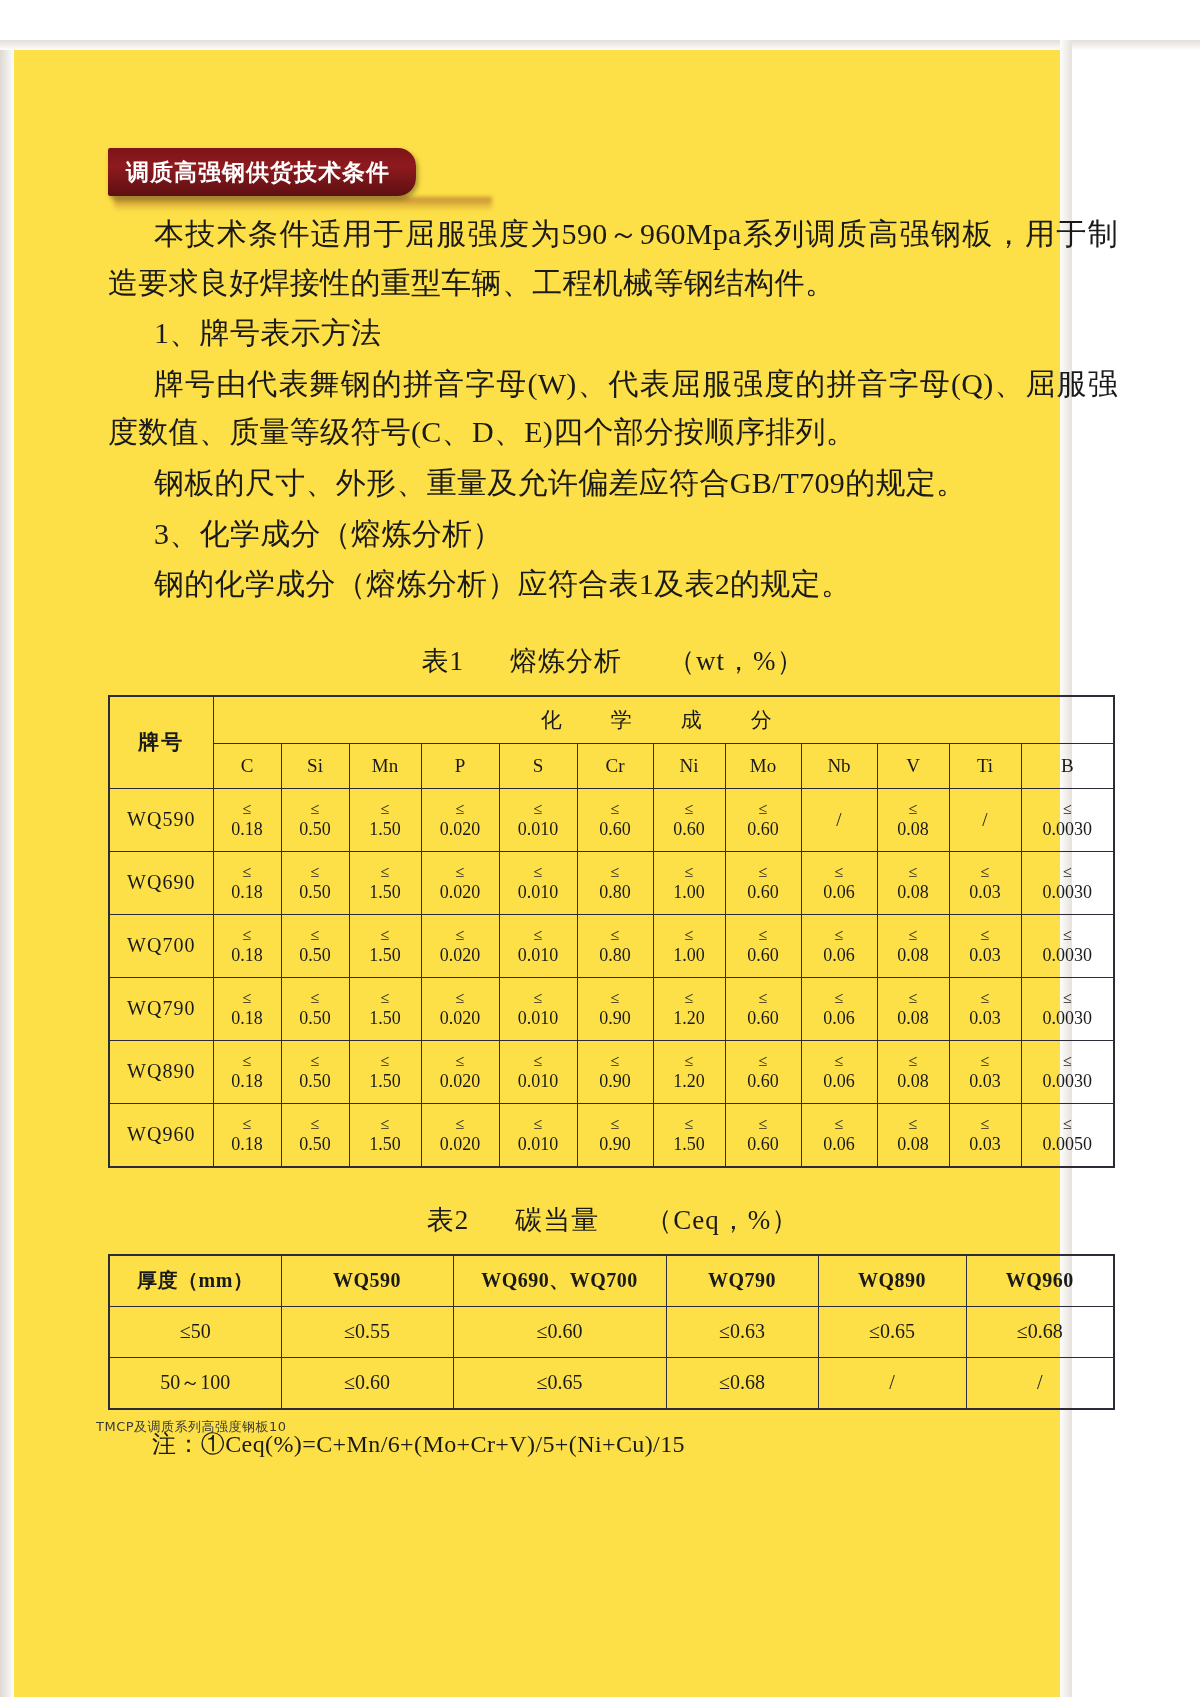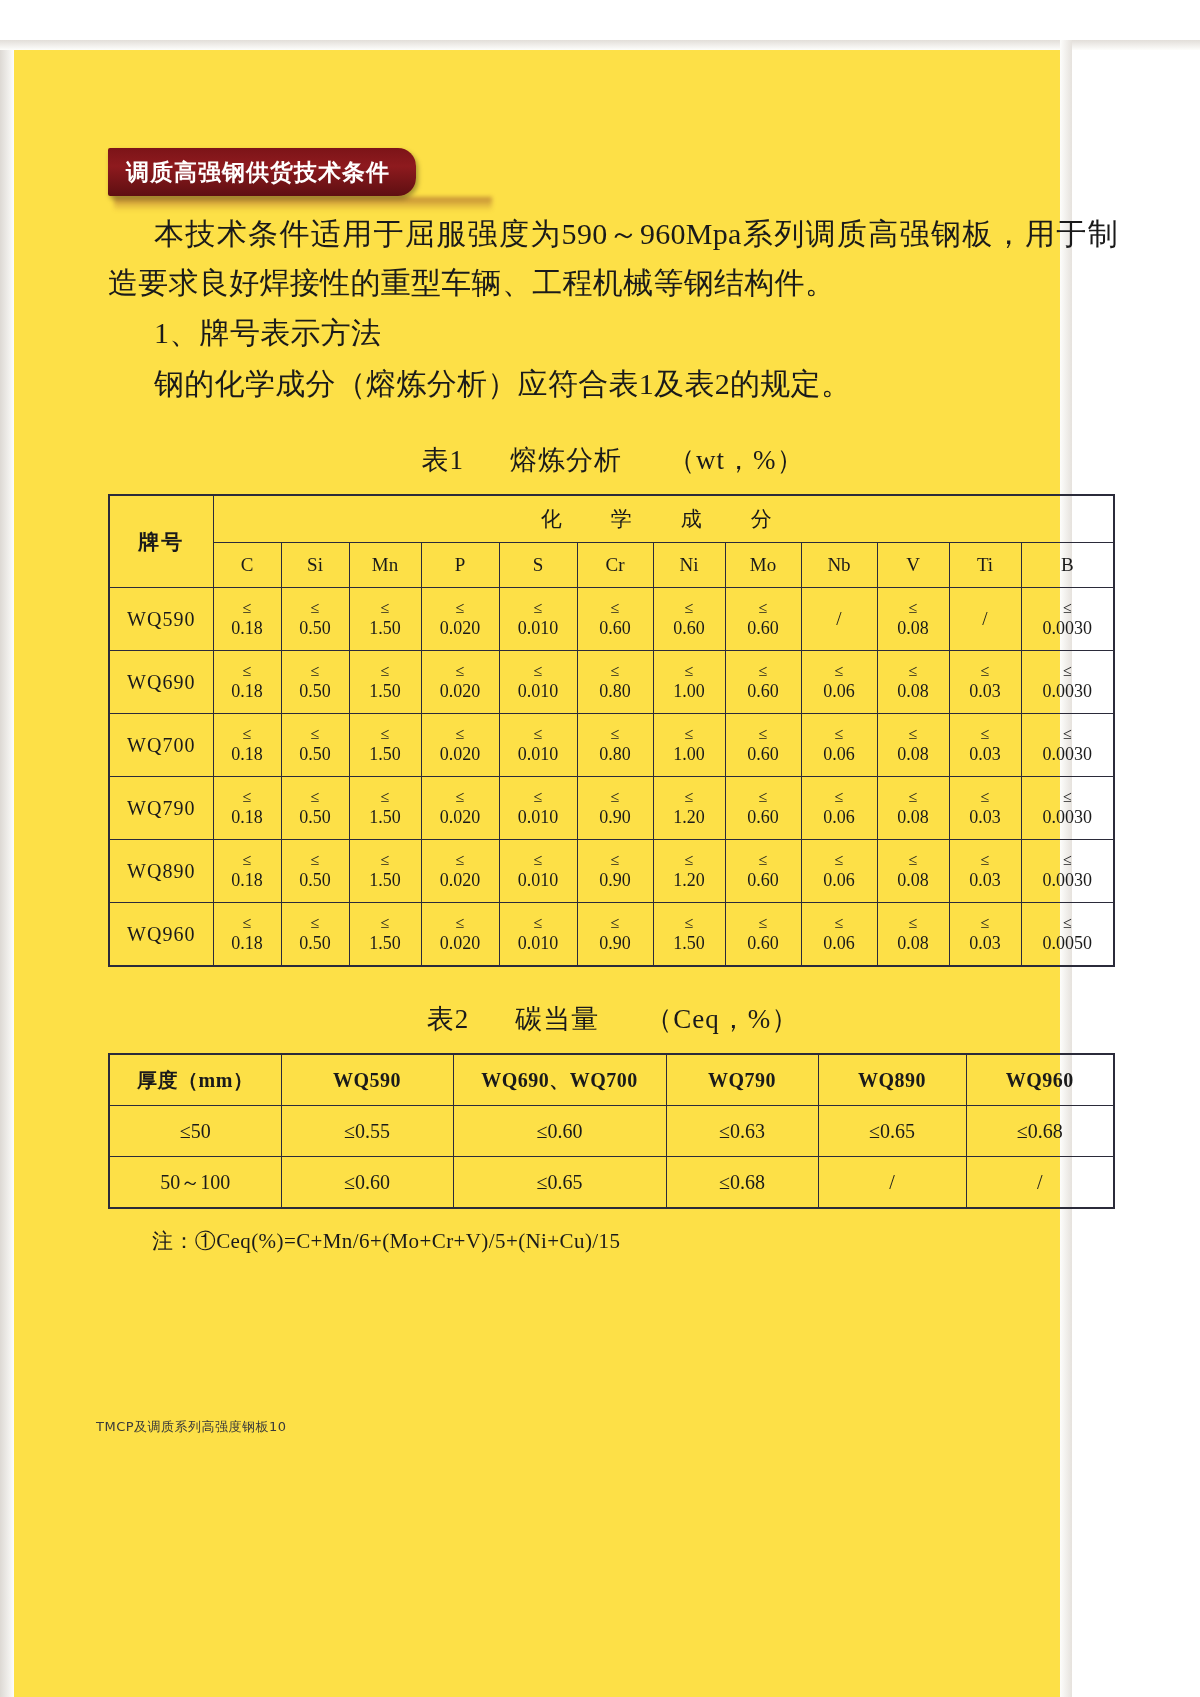--- a/index.html
+++ b/index.html
@@ -157,21 +157,21 @@
     font-size: 20px;
     font-weight: bold;
     letter-spacing: 0.5px;
   }
   table.t2 td {
     height: 50px;
     font-size: 20px;
   }
 
   .note {
-    font-size: 21px;
+    font-size: 24px;
     margin: 18px 0 0 44px;
     letter-spacing: 0.4px;
   }
 
   .footer {
     position: absolute;
     left: 96px;
     top: 1378px;
     font-family: "DejaVu Sans", sans-serif;
     font-size: 13px;
@@ -190,20 +190,23 @@
   <div class="content">
 
     <div class="banner-wrap">
       <div class="banner-shadow"></div>
       <div class="banner">调质高强钢供货技术条件</div>
     </div>
 
     <div>
       <p class="para indent">本技术条件适用于屈服强度为590～960Mpa系列调质高强钢板，用于制造要求良好焊接性的重型车辆、工程机械等钢结构件。</p>
       <p class="para indent">1、牌号表示方法</p>
+      <p class="para indent">牌号由代表舞钢的拼音字母(W)、代表屈服强度的拼音字母(Q)、屈服强度数值、质量等级符号(C、D、E)四个部分按顺序排列。</p>
+      <p class="para indent">钢板的尺寸、外形、重量及允许偏差应符合GB/T709的规定。</p>
+      <p class="para indent">3、化学成分（熔炼分析）</p>
       <p class="para indent">钢的化学成分（熔炼分析）应符合表1及表2的规定。</p>
     </div>
 
     <div class="table-title">
       <span>表1</span><span class="gap"></span><span>熔炼分析</span><span class="gap"></span><span>（wt，%）</span>
     </div>
 
     <table class="t1">
       <colgroup>
         <col style="width:104px">

